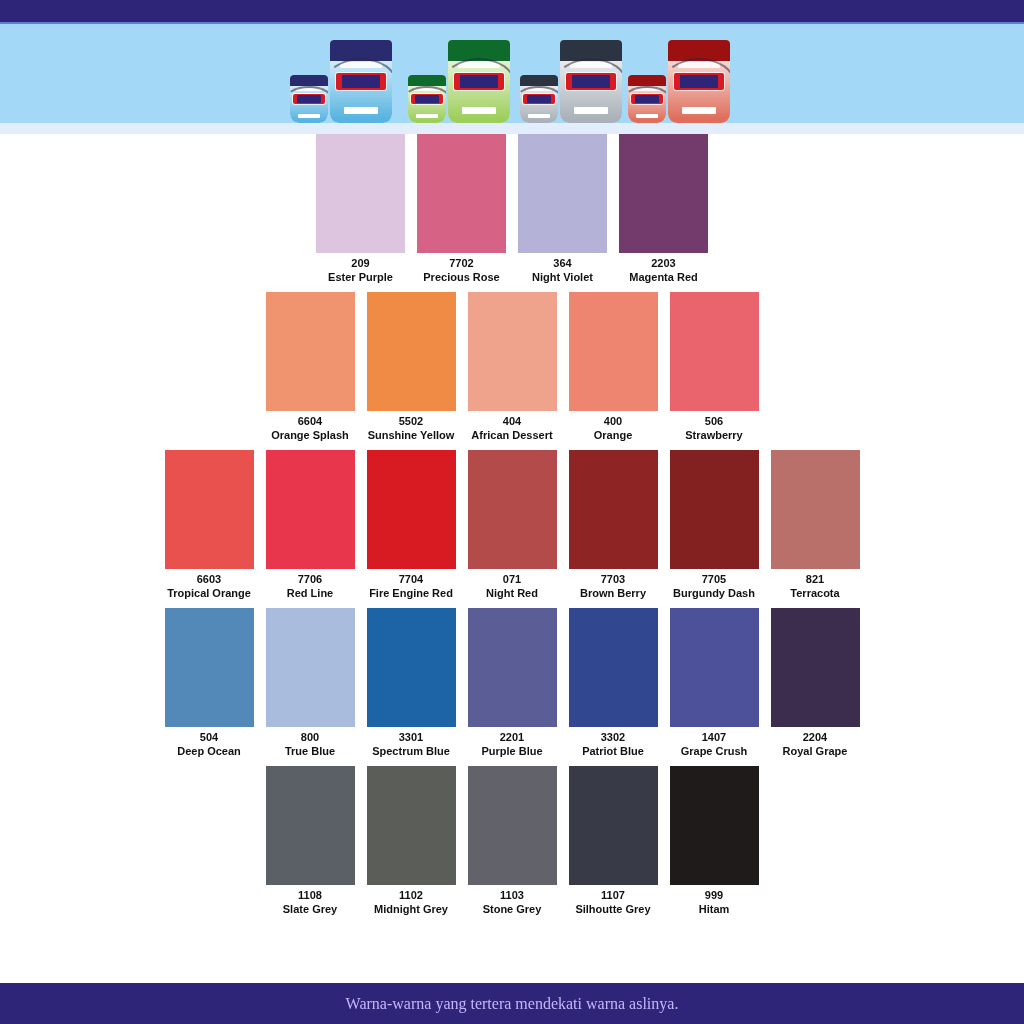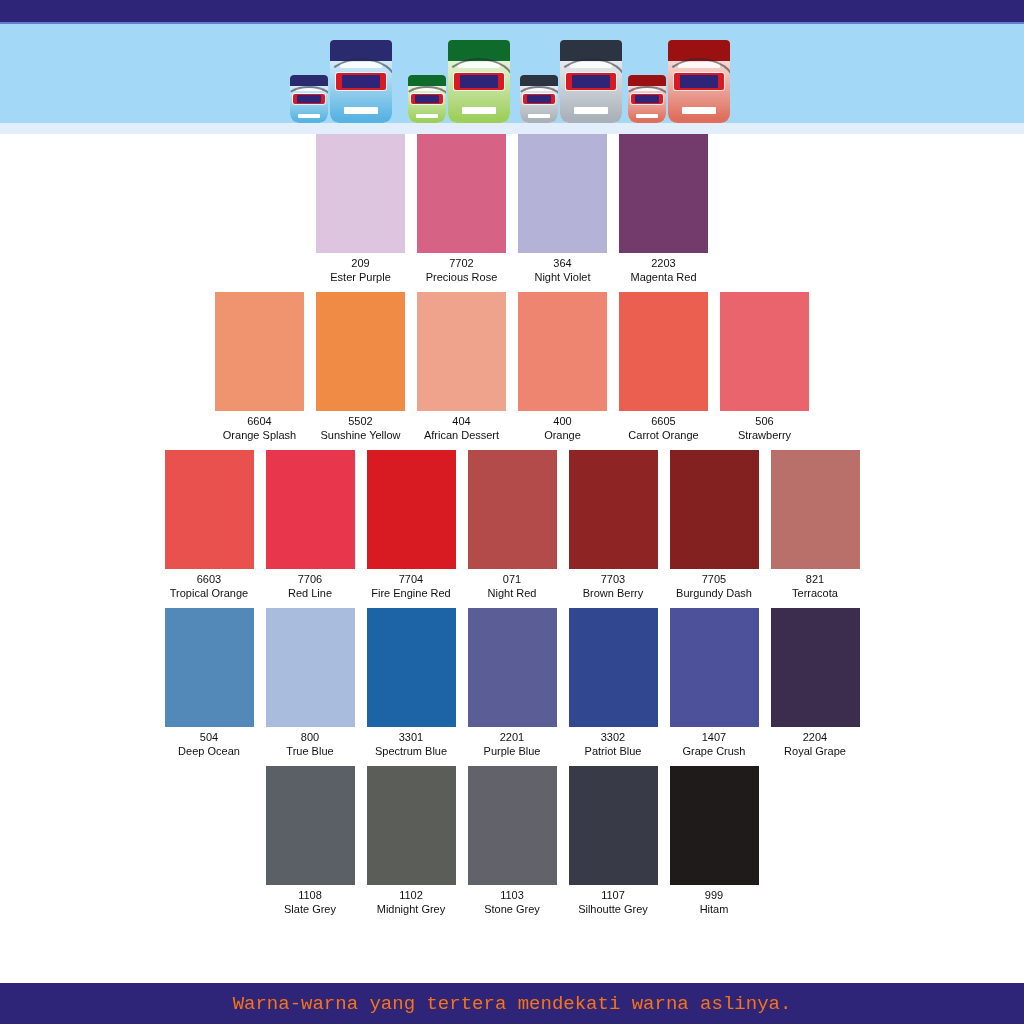--- a/index.html
+++ b/index.html
@@ -117,20 +117,21 @@
     position: absolute;
     left: 0; top: 0;
     width: 100%; height: 100%;
   }
 
   
   .rows {
     position: absolute;
     left: 0; top: 134px;
     width: 1024px;
+    font-weight: bold;
   }
   .swatch-row {
     display: flex;
     justify-content: center;
     align-items: flex-start;
     gap: 12px;
     margin-bottom: 8px;
   }
   .swatch {
     width: 89px;
@@ -155,23 +156,23 @@
     position: absolute;
     left: 0; bottom: 0;
     width: 1024px;
     height: 41px;
     background: #2e2579;
     display: flex;
     align-items: center;
     justify-content: center;
   }
   .footer-text {
-    color: #f97316;
-    font-size: 19px;
-    font-family: Liberation Mono, monospace;
+    color: #c4b5fd;
+    font-size: 16px;
+    font-family: Liberation Serif, serif;
   }
 </style>
 </head>
 <body>
 
 <div class="page">
 
   <div class="topbar"></div>
   <div class="banner">
     <div class="bucket-row">
@@ -306,27 +307,20 @@
           </div>
         </div>
         <div class="swatch">
           <div class="chip" style="background: rgb(238, 133, 112);"></div>
           <div class="caption">
             <span class="code">400</span>
             <span class="cname">Orange</span>
           </div>
         </div>
         <div class="swatch">
-          <div class="chip" style="background: rgb(234, 95, 80);"></div>
-          <div class="caption">
-            <span class="code">6605</span>
-            <span class="cname">Carrot Orange</span>
-          </div>
-        </div>
-        <div class="swatch">
           <div class="chip" style="background: rgb(233, 100, 109);"></div>
           <div class="caption">
             <span class="code">506</span>
             <span class="cname">Strawberry</span>
           </div>
         </div>
       </div>
       <div class="swatch-row">
         <div class="swatch">
           <div class="chip" style="background: rgb(232, 81, 78);"></div>

